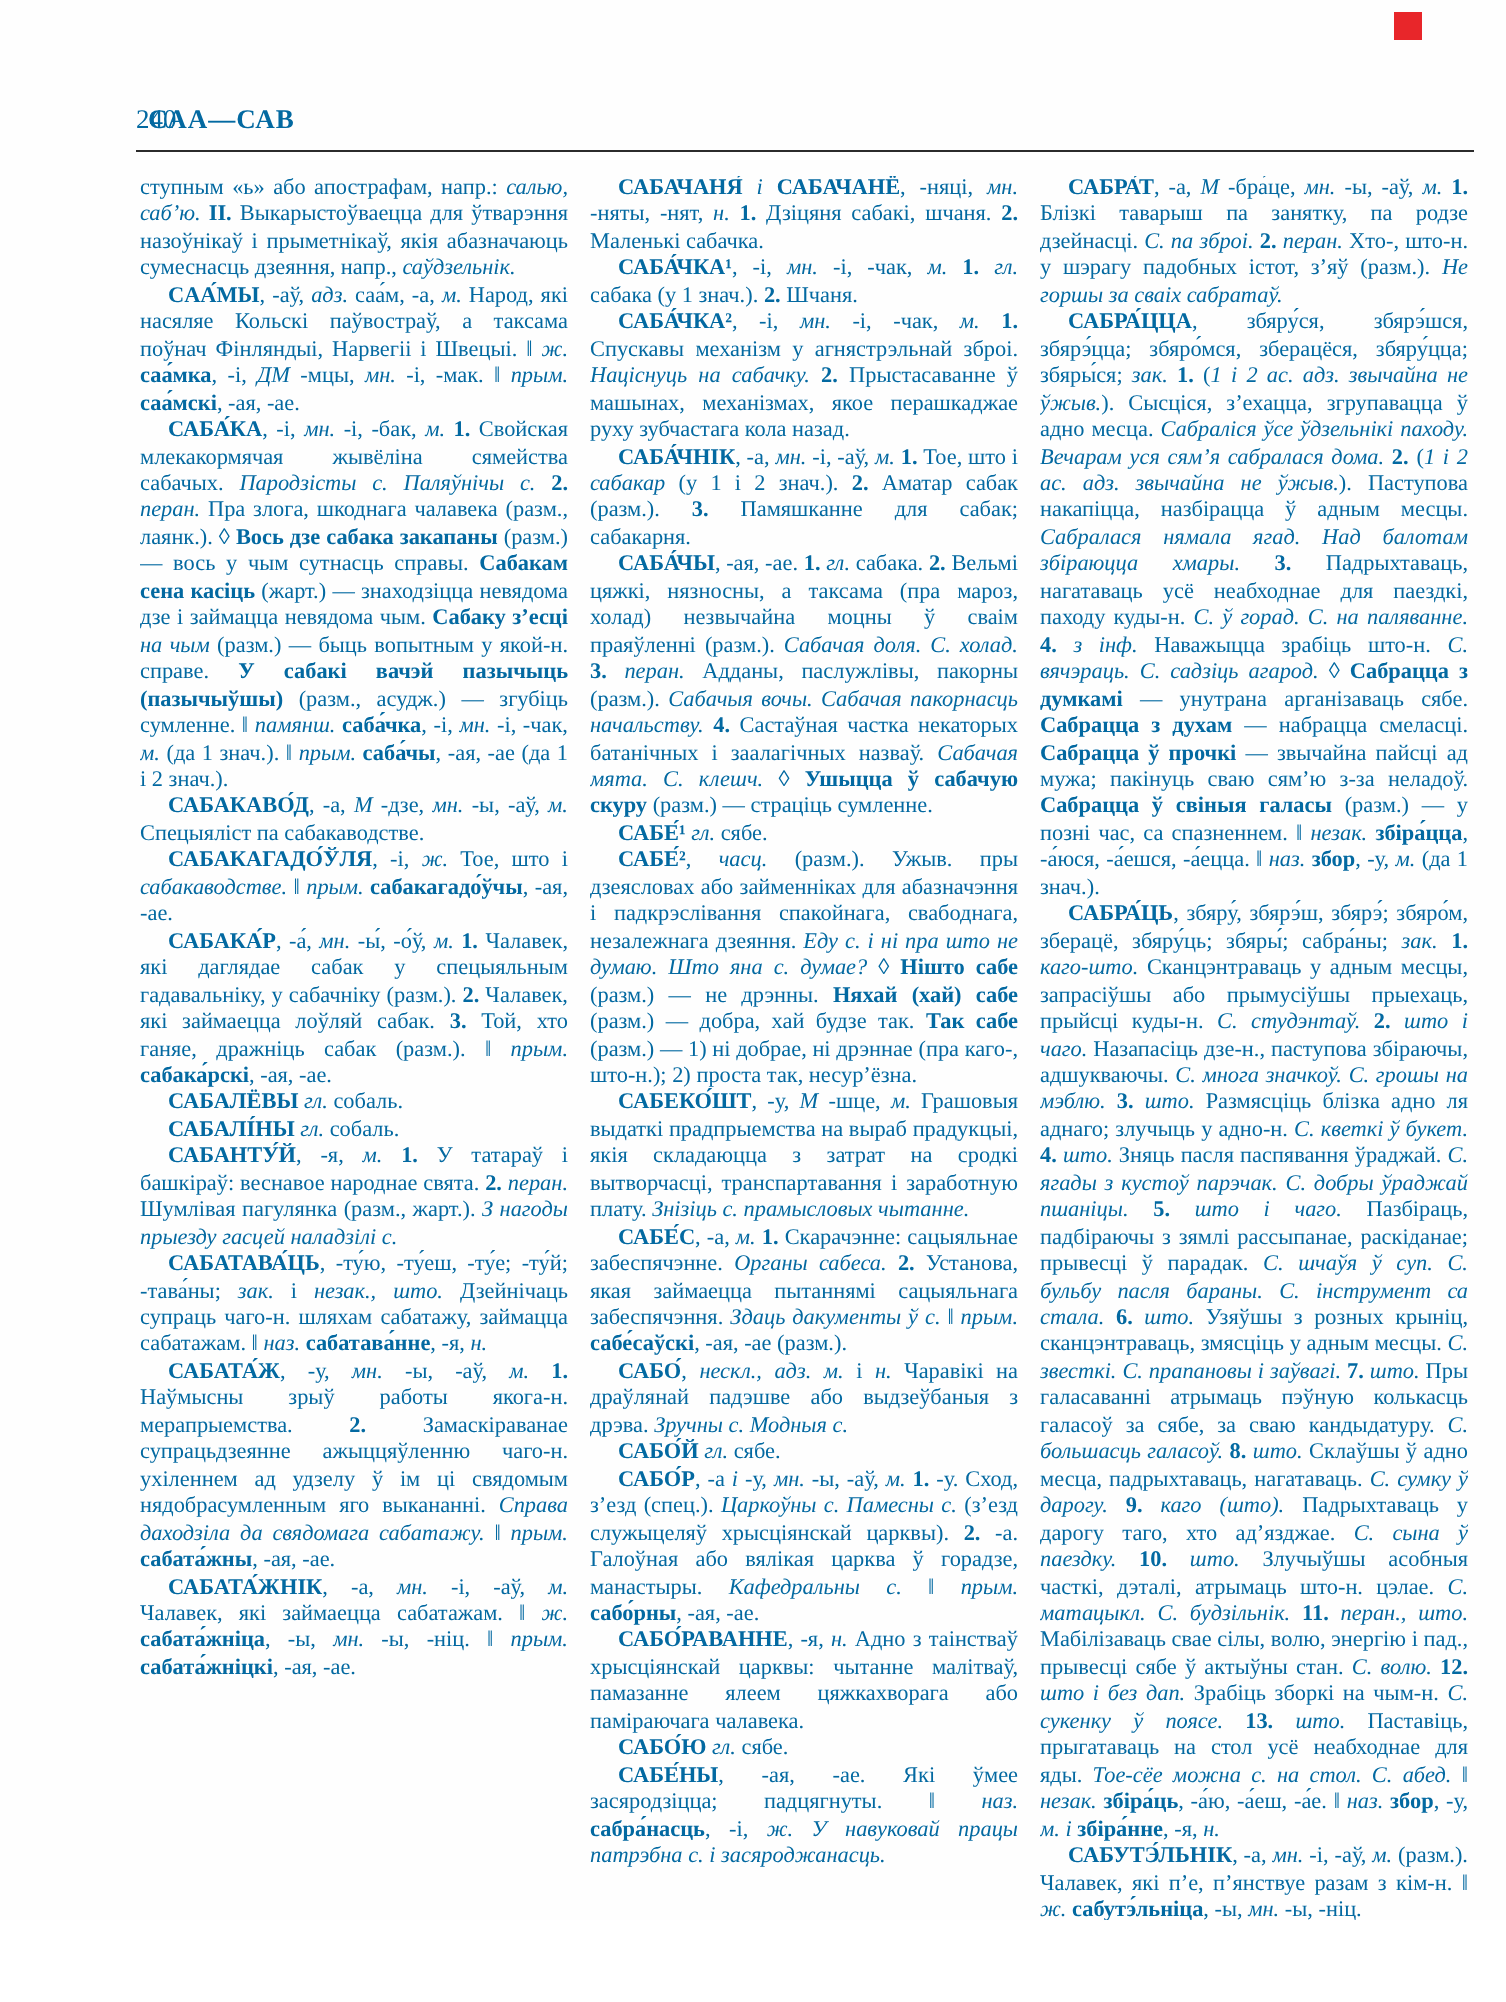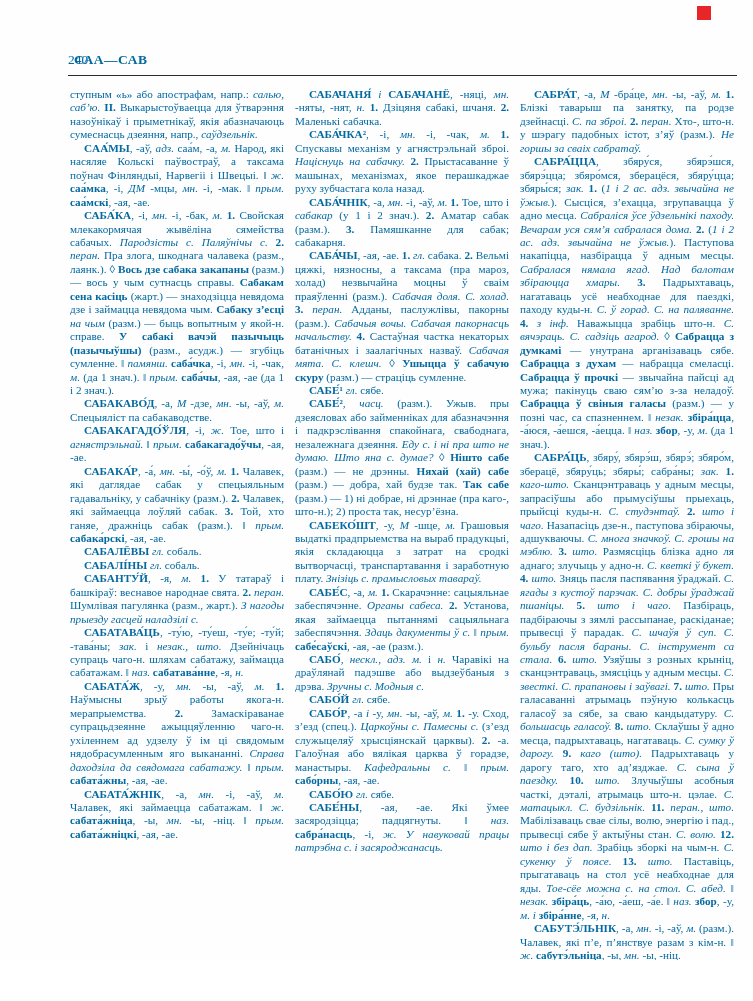--- a/index.html
+++ b/index.html
@@ -57,41 +57,43 @@
     <span class="guide">САА—САВ</span>
     <span class="pagenum">240</span>
   </div>
   <div class="rule"></div>
   <div class="columns">
     <div class="col">
         <p class="entry noindent"><span class="r-n">ступным «ь» або апострафам, напр.: </span><span class="r-i">салью, саб’ю.</span><span class="r-b"> II.</span><span class="r-n"> Выкарыстоўваецца для ўтварэння назоўнікаў і прыметнікаў, якія абазначаюць сумеснасць дзеяння, напр., </span><span class="r-i">саўдзельнік.</span></p>
         <p class="entry"><span class="r-b">СAА́МЫ</span><span class="r-n">, -аў, </span><span class="r-i">адз.</span><span class="r-n"> саа́м, -а, </span><span class="r-i">м.</span><span class="r-n"> Народ, які насяляе Кольскі паўвостраў, а таксама поўнач Фінляндыі, Нарвегіі і Швецыі. ‖ </span><span class="r-i">ж.</span><span class="r-b"> саа́мка</span><span class="r-n">, -і, </span><span class="r-i">ДМ</span><span class="r-n"> -мцы, </span><span class="r-i">мн.</span><span class="r-n"> -і, -мак. ‖ </span><span class="r-i">прым.</span><span class="r-b"> саа́мскі</span><span class="r-n">, -ая, -ае.</span></p>
         <p class="entry"><span class="r-b">САБА́КА</span><span class="r-n">, -і, </span><span class="r-i">мн.</span><span class="r-n"> -і, -бак, </span><span class="r-i">м.</span><span class="r-b"> 1.</span><span class="r-n"> Свойская млекакормячая жывёліна сямейства сабачых. </span><span class="r-i">Пародзісты с. Паляўнічы с.</span><span class="r-b"> 2.</span><span class="r-i"> перан.</span><span class="r-n"> Пра злога, шкоднага чалавека (разм., лаянк.). ◊ </span><span class="r-b">Вось дзе сабака закапаны</span><span class="r-n"> (разм.) — вось у чым сутнасць справы. </span><span class="r-b">Сабакам сена касіць</span><span class="r-n"> (жарт.) — знаходзіцца невядома дзе і займацца невядома чым. </span><span class="r-b">Сабаку з’есці</span><span class="r-i"> на чым</span><span class="r-n"> (разм.) — быць вопытным у якой-н. справе. </span><span class="r-b">У сабакі вачэй пазычыць (пазычыўшы)</span><span class="r-n"> (разм., асудж.) — згубіць сумленне. ‖ </span><span class="r-i">памянш.</span><span class="r-b"> саба́чка</span><span class="r-n">, -і, </span><span class="r-i">мн.</span><span class="r-n"> -і, -чак, </span><span class="r-i">м.</span><span class="r-n"> (да 1 знач.). ‖ </span><span class="r-i">прым.</span><span class="r-b"> саба́чы</span><span class="r-n">, -ая, -ае (да 1 і 2 знач.).</span></p>
         <p class="entry"><span class="r-b">САБАКАВО́Д</span><span class="r-n">, -а, </span><span class="r-i">М</span><span class="r-n"> -дзе, </span><span class="r-i">мн.</span><span class="r-n"> -ы, -аў, </span><span class="r-i">м.</span><span class="r-n"> Спецыяліст па сабакаводстве.</span></p>
-        <p class="entry"><span class="r-b">САБАКАГАДО́ЎЛЯ</span><span class="r-n">, -і, </span><span class="r-i">ж.</span><span class="r-n"> Тое, што і </span><span class="r-i">агнястрэльнай.</span><span class="r-n"> ‖ </span><span class="r-i">прым.</span><span class="r-b"> сабакагадо́ўчы</span><span class="r-n">, -ая, -ае.</span></p>
+        <p class="entry"><span class="r-b">САБАКАГАДО́ЎЛЯ</span><span class="r-n">, -і, </span><span class="r-i">ж.</span><span class="r-n"> Тое, што і </span><span class="r-i">сабакаводстве.</span><span class="r-n"> ‖ </span><span class="r-i">прым.</span><span class="r-b"> сабакагадо́ўчы</span><span class="r-n">, -ая, -ае.</span></p>
         <p class="entry"><span class="r-b">САБАКА́Р</span><span class="r-n">, -а́, </span><span class="r-i">мн.</span><span class="r-n"> -ы́, -о́ў, </span><span class="r-i">м.</span><span class="r-b"> 1.</span><span class="r-n"> Чалавек, які даглядае сабак у спецыяльным гадавальніку, у сабачніку (разм.). </span><span class="r-b">2.</span><span class="r-n"> Чалавек, які займаецца лоўляй сабак. </span><span class="r-b">3.</span><span class="r-n"> Той, хто ганяе, дражніць сабак (разм.). ‖ </span><span class="r-i">прым.</span><span class="r-b"> сабака́рскі</span><span class="r-n">, -ая, -ае.</span></p>
         <p class="entry"><span class="r-b">САБАЛЁВЫ</span><span class="r-i"> гл.</span><span class="r-n"> собаль.</span></p>
         <p class="entry"><span class="r-b">САБАЛІ́НЫ</span><span class="r-i"> гл.</span><span class="r-n"> собаль.</span></p>
         <p class="entry"><span class="r-b">САБАНТУ́Й</span><span class="r-n">, -я, </span><span class="r-i">м.</span><span class="r-b"> 1.</span><span class="r-n"> У татараў і башкіраў: веснавое народнае свята. </span><span class="r-b">2.</span><span class="r-i"> перан.</span><span class="r-n"> Шумлівая пагулянка (разм., жарт.). </span><span class="r-i">З нагоды прыезду гасцей наладзілі с.</span></p>
         <p class="entry"><span class="r-b">САБАТАВА́ЦЬ</span><span class="r-n">, -ту́ю, -ту́еш, -ту́е; -ту́й; -тава́ны; </span><span class="r-i">зак.</span><span class="r-n"> і </span><span class="r-i">незак., што.</span><span class="r-n"> Дзейнічаць супраць чаго-н. шляхам сабатажу, займацца сабатажам. ‖ </span><span class="r-i">наз.</span><span class="r-b"> сабатава́нне</span><span class="r-n">, -я, </span><span class="r-i">н.</span></p>
         <p class="entry"><span class="r-b">САБАТА́Ж</span><span class="r-n">, -у, </span><span class="r-i">мн.</span><span class="r-n"> -ы, -аў, </span><span class="r-i">м.</span><span class="r-b"> 1.</span><span class="r-n"> Наўмысны зрыў работы якога-н. мерапрыемства. </span><span class="r-b">2.</span><span class="r-n"> Замаскіраванае супрацьдзеянне ажыццяўленню чаго-н. ухіленнем ад удзелу ў ім ці свядомым нядобрасумленным яго выкананні. </span><span class="r-i">Справа даходзіла да свядомага сабатажу.</span><span class="r-n"> ‖ </span><span class="r-i">прым.</span><span class="r-b"> сабата́жны</span><span class="r-n">, -ая, -ае.</span></p>
         <p class="entry"><span class="r-b">САБАТА́ЖНІК</span><span class="r-n">, -а, </span><span class="r-i">мн.</span><span class="r-n"> -і, -аў, </span><span class="r-i">м.</span><span class="r-n"> Чалавек, які займаецца сабатажам. ‖ </span><span class="r-i">ж.</span><span class="r-b"> сабата́жніца</span><span class="r-n">, -ы, </span><span class="r-i">мн.</span><span class="r-n"> -ы, -ніц. ‖ </span><span class="r-i">прым.</span><span class="r-b"> сабата́жніцкі</span><span class="r-n">, -ая, -ае.</span></p>
       </div>
     <div class="col">
         <p class="entry"><span class="r-b">САБАЧАНЯ́</span><span class="r-n"> </span><span class="r-i">і</span><span class="r-b"> САБАЧАНЁ</span><span class="r-n">, -няці, </span><span class="r-i">мн.</span><span class="r-n"> -няты, -нят, </span><span class="r-i">н.</span><span class="r-b"> 1.</span><span class="r-n"> Дзіцяня сабакі, шчаня. </span><span class="r-b">2.</span><span class="r-n"> Маленькі сабачка.</span></p>
+        <p class="entry"><span class="r-b">САБА́ЧКА¹</span><span class="r-n">, -і, </span><span class="r-i">мн.</span><span class="r-n"> -і, -чак, </span><span class="r-i">м.</span><span class="r-b"> 1.</span><span class="r-i"> гл.</span><span class="r-n"> сабака (у 1 знач.). </span><span class="r-b">2.</span><span class="r-n"> Шчаня.</span></p>
         <p class="entry"><span class="r-b">САБА́ЧКА²</span><span class="r-n">, -і, </span><span class="r-i">мн.</span><span class="r-n"> -і, -чак, </span><span class="r-i">м.</span><span class="r-b"> 1.</span><span class="r-n"> Спускавы механізм у агнястрэльнай зброі. </span><span class="r-i">Націснуць на сабачку.</span><span class="r-b"> 2.</span><span class="r-n"> Прыстасаванне ў машынах, механізмах, якое перашкаджае руху зубчастага кола назад.</span></p>
         <p class="entry"><span class="r-b">САБА́ЧНІК</span><span class="r-n">, -а, </span><span class="r-i">мн.</span><span class="r-n"> -і, -аў, </span><span class="r-i">м.</span><span class="r-b"> 1.</span><span class="r-n"> Тое, што і </span><span class="r-i">сабакар</span><span class="r-n"> (у 1 і 2 знач.). </span><span class="r-b">2.</span><span class="r-n"> Аматар сабак (разм.). </span><span class="r-b">3.</span><span class="r-n"> Памяшканне для сабак; сабакарня.</span></p>
         <p class="entry"><span class="r-b">САБА́ЧЫ</span><span class="r-n">, -ая, -ае. </span><span class="r-b">1.</span><span class="r-i"> гл.</span><span class="r-n"> сабака. </span><span class="r-b">2.</span><span class="r-n"> Вельмі цяжкі, нязносны, а таксама (пра мароз, холад) незвычайна моцны ў сваім праяўленні (разм.). </span><span class="r-i">Сабачая доля. С. холад.</span><span class="r-b"> 3.</span><span class="r-i"> перан.</span><span class="r-n"> Адданы, паслужлівы, пакорны (разм.). </span><span class="r-i">Сабачыя вочы. Сабачая пакорнасць начальству.</span><span class="r-b"> 4.</span><span class="r-n"> Састаўная частка некаторых батанічных і заалагічных назваў. </span><span class="r-i">Сабачая мята. С. клешч.</span><span class="r-n"> ◊ </span><span class="r-b">Ушыцца ў сабачую скуру</span><span class="r-n"> (разм.) — страціць сумленне.</span></p>
         <p class="entry"><span class="r-b">САБЕ́¹</span><span class="r-i"> гл.</span><span class="r-n"> сябе.</span></p>
         <p class="entry"><span class="r-b">САБЕ́²</span><span class="r-n">, </span><span class="r-i">часц.</span><span class="r-n"> (разм.). Ужыв. пры дзеясловах або займенніках для абазначэння і падкрэслівання спакойнага, свабоднага, незалежнага дзеяння. </span><span class="r-i">Еду с. і ні пра што не думаю. Што яна с. думае?</span><span class="r-n"> ◊ </span><span class="r-b">Нішто сабе</span><span class="r-n"> (разм.) — не дрэнны. </span><span class="r-b">Няхай (хай) сабе</span><span class="r-n"> (разм.) — добра, хай будзе так. </span><span class="r-b">Так сабе</span><span class="r-n"> (разм.) — 1) ні добрае, ні дрэннае (пра каго-, што-н.); 2) проста так, несур’ёзна.</span></p>
-        <p class="entry"><span class="r-b">САБЕКО́ШТ</span><span class="r-n">, -у, </span><span class="r-i">М</span><span class="r-n"> -шце, </span><span class="r-i">м.</span><span class="r-n"> Грашовыя выдаткі прадпрыемства на выраб прадукцыі, якія складаюцца з затрат на сродкі вытворчасці, транспартавання і заработную плату. </span><span class="r-i">Знізіць с. прамысловых тавараў.</span></p>
+        <p class="entry"><span class="r-b">САБЕКО́ШТ</span><span class="r-n">, -у, </span><span class="r-i">М</span><span class="r-n"> -шце, </span><span class="r-i">м.</span><span class="r-n"> Грашовыя выдаткі прадпрыемства на выраб прадукцыі, якія складаюцца з затрат на сродкі вытворчасці, транспартавання і заработную плату. </span><span class="r-i">Знізіць с. прамысловых чытанне.</span></p>
         <p class="entry"><span class="r-b">САБЕ́С</span><span class="r-n">, -а, </span><span class="r-i">м.</span><span class="r-b"> 1.</span><span class="r-n"> Скарачэнне: сацыяльнае забеспячэнне. </span><span class="r-i">Органы сабеса.</span><span class="r-b"> 2.</span><span class="r-n"> Установа, якая займаецца пытаннямі сацыяльнага забеспячэння. </span><span class="r-i">Здаць дакументы ў с.</span><span class="r-n"> ‖ </span><span class="r-i">прым.</span><span class="r-b"> сабе́саўскі</span><span class="r-n">, -ая, -ае (разм.).</span></p>
         <p class="entry"><span class="r-b">САБО́</span><span class="r-n">, </span><span class="r-i">нескл., адз. м.</span><span class="r-n"> і </span><span class="r-i">н.</span><span class="r-n"> Чаравікі на драўлянай падэшве або выдзеўбаныя з дрэва. </span><span class="r-i">Зручны с. Модныя с.</span></p>
         <p class="entry"><span class="r-b">САБО́Й</span><span class="r-i"> гл.</span><span class="r-n"> сябе.</span></p>
         <p class="entry"><span class="r-b">САБО́Р</span><span class="r-n">, -а </span><span class="r-i">і</span><span class="r-n"> -у, </span><span class="r-i">мн.</span><span class="r-n"> -ы, -аў, </span><span class="r-i">м.</span><span class="r-b"> 1.</span><span class="r-n"> -у. Сход, з’езд (спец.). </span><span class="r-i">Царкоўны с. Памесны с.</span><span class="r-n"> (з’езд служыцеляў хрысціянскай царквы). </span><span class="r-b">2.</span><span class="r-n"> -а. Галоўная або вялікая царква ў горадзе, манастыры. </span><span class="r-i">Кафедральны с.</span><span class="r-n"> ‖ </span><span class="r-i">прым.</span><span class="r-b"> сабо́рны</span><span class="r-n">, -ая, -ае.</span></p>
+        <p class="entry"><span class="r-b">САБО́РАВАННЕ</span><span class="r-n">, -я, </span><span class="r-i">н.</span><span class="r-n"> Адно з таінстваў хрысціянскай царквы: чытанне малітваў, памазанне ялеем цяжкахворага або паміраючага чалавека.</span></p>
         <p class="entry"><span class="r-b">САБО́Ю</span><span class="r-i"> гл.</span><span class="r-n"> сябе.</span></p>
         <p class="entry"><span class="r-b">САБЕ́НЫ</span><span class="r-n">, -ая, -ае. Які ўмее засяродзіцца; падцягнуты. ‖ </span><span class="r-i">наз.</span><span class="r-b"> сабра́насць</span><span class="r-n">, -і, </span><span class="r-i">ж.</span><span class="r-n"> </span><span class="r-i">У навуковай працы патрэбна с. і засяроджанасць.</span></p>
       </div>
     <div class="col">
         <p class="entry"><span class="r-b">САБРА́Т</span><span class="r-n">, -а, </span><span class="r-i">М</span><span class="r-n"> -бра́це, </span><span class="r-i">мн.</span><span class="r-n"> -ы, -аў, </span><span class="r-i">м.</span><span class="r-b"> 1.</span><span class="r-n"> Блізкі таварыш па занятку, па родзе дзейнасці. </span><span class="r-i">С. па зброі.</span><span class="r-b"> 2.</span><span class="r-i"> перан.</span><span class="r-n"> Хто-, што-н. у шэрагу падобных істот, з’яў (разм.). </span><span class="r-i">Не горшы за сваіх сабратаў.</span></p>
         <p class="entry"><span class="r-b">САБРА́ЦЦА</span><span class="r-n">, збяру́ся, збярэ́шся, збярэ́цца; збяро́мся, зберацёся, збяру́цца; збяры́ся; </span><span class="r-i">зак.</span><span class="r-b"> 1.</span><span class="r-n"> (</span><span class="r-i">1 і 2 ас. адз. звычайна не ўжыв.</span><span class="r-n">). Сысціся, з’ехацца, згрупавацца ў адно месца. </span><span class="r-i">Сабраліся ўсе ўдзельнікі паходу. Вечарам уся сям’я сабралася дома.</span><span class="r-b"> 2.</span><span class="r-n"> (</span><span class="r-i">1 і 2 ас. адз. звычайна не ўжыв.</span><span class="r-n">). Паступова накапіцца, назбірацца ў адным месцы. </span><span class="r-i">Сабралася нямала ягад. Над балотам збіраюцца хмары.</span><span class="r-b"> 3.</span><span class="r-n"> Падрыхтаваць, нагатаваць усё неабходнае для паездкі, паходу куды-н. </span><span class="r-i">С. ў горад. С. на паляванне.</span><span class="r-b"> 4.</span><span class="r-i"> з інф.</span><span class="r-n"> Наважыцца зрабіць што-н. </span><span class="r-i">С. вячэраць. С. садзіць агарод.</span><span class="r-n"> ◊ </span><span class="r-b">Сабрацца з думкамі</span><span class="r-n"> — унутрана арганізаваць сябе. </span><span class="r-b">Сабрацца з духам</span><span class="r-n"> — набрацца смеласці. </span><span class="r-b">Сабрацца ў прочкі</span><span class="r-n"> — звычайна пайсці ад мужа; пакінуць сваю сям’ю з-за неладоў. </span><span class="r-b">Сабрацца ў свіныя галасы</span><span class="r-n"> (разм.) — у позні час, са спазненнем. ‖ </span><span class="r-i">незак.</span><span class="r-b"> збіра́цца</span><span class="r-n">, -а́юся, -а́ешся, -а́ецца. ‖ </span><span class="r-i">наз.</span><span class="r-b"> збор</span><span class="r-n">, -у, </span><span class="r-i">м.</span><span class="r-n"> (да 1 знач.).</span></p>
         <p class="entry"><span class="r-b">САБРА́ЦЬ</span><span class="r-n">, збяру́, збярэ́ш, збярэ́; збяро́м, зберацё, збяру́ць; збяры́; сабра́ны; </span><span class="r-i">зак.</span><span class="r-b"> 1.</span><span class="r-i"> каго-што.</span><span class="r-n"> Сканцэнтраваць у адным месцы, запрасіўшы або прымусіўшы прыехаць, прыйсці куды-н. </span><span class="r-i">С. студэнтаў.</span><span class="r-b"> 2.</span><span class="r-i"> што і чаго.</span><span class="r-n"> Назапасіць дзе-н., паступова збіраючы, адшукваючы. </span><span class="r-i">С. многа значкоў. С. грошы на мэблю.</span><span class="r-b"> 3.</span><span class="r-i"> што.</span><span class="r-n"> Размясціць блізка адно ля аднаго; злучыць у адно-н. </span><span class="r-i">С. кветкі ў букет.</span><span class="r-b"> 4.</span><span class="r-i"> што.</span><span class="r-n"> Зняць пасля паспявання ўраджай. </span><span class="r-i">С. ягады з кустоў парэчак. С. добры ўраджай пшаніцы.</span><span class="r-b"> 5.</span><span class="r-i"> што і чаго.</span><span class="r-n"> Пазбіраць, падбіраючы з зямлі рассыпанае, раскіданае; прывесці ў парадак. </span><span class="r-i">С. шчаўя ў суп. С. бульбу пасля бараны. С. інструмент са стала.</span><span class="r-b"> 6.</span><span class="r-i"> што.</span><span class="r-n"> Узяўшы з розных крыніц, сканцэнтраваць, змясціць у адным месцы. </span><span class="r-i">С. звесткі. С. прапановы і заўвагі.</span><span class="r-b"> 7.</span><span class="r-i"> што.</span><span class="r-n"> Пры галасаванні атрымаць пэўную колькасць галасоў за сябе, за сваю кандыдатуру. </span><span class="r-i">С. большасць галасоў.</span><span class="r-b"> 8.</span><span class="r-i"> што.</span><span class="r-n"> Склаўшы ў адно месца, падрыхтаваць, нагатаваць. </span><span class="r-i">С. сумку ў дарогу.</span><span class="r-b"> 9.</span><span class="r-i"> каго (што).</span><span class="r-n"> Падрыхтаваць у дарогу таго, хто ад’язджае. </span><span class="r-i">С. сына ў паездку.</span><span class="r-b"> 10.</span><span class="r-i"> што.</span><span class="r-n"> Злучыўшы асобныя часткі, дэталі, атрымаць што-н. цэлае. </span><span class="r-i">С. матацыкл. С. будзільнік.</span><span class="r-b"> 11.</span><span class="r-i"> перан., што.</span><span class="r-n"> Мабілізаваць свае сілы, волю, энергію і пад., прывесці сябе ў актыўны стан. </span><span class="r-i">С. волю.</span><span class="r-b"> 12.</span><span class="r-i"> што і без дап.</span><span class="r-n"> Зрабіць зборкі на чым-н. </span><span class="r-i">С. сукенку ў поясе.</span><span class="r-b"> 13.</span><span class="r-i"> што.</span><span class="r-n"> Паставіць, прыгатаваць на стол усё неабходнае для яды. </span><span class="r-i">Тое-сёе можна с. на стол. С. абед.</span><span class="r-n"> ‖ </span><span class="r-i">незак.</span><span class="r-b"> збіра́ць</span><span class="r-n">, -а́ю, -а́еш, -а́е. ‖ </span><span class="r-i">наз.</span><span class="r-b"> збор</span><span class="r-n">, -у, </span><span class="r-i">м. і</span><span class="r-b"> збіра́нне</span><span class="r-n">, -я, </span><span class="r-i">н.</span></p>
         <p class="entry"><span class="r-b">САБУТЭ́ЛЬНІК</span><span class="r-n">, -а, </span><span class="r-i">мн.</span><span class="r-n"> -і, -аў, </span><span class="r-i">м.</span><span class="r-n"> (разм.). Чалавек, які п’е, п’янствуе разам з кім-н. ‖ </span><span class="r-i">ж.</span><span class="r-b"> сабутэ́льніца</span><span class="r-n">, -ы, </span><span class="r-i">мн.</span><span class="r-n"> -ы, -ніц.</span></p>
         <p class="entry"><span class="r-b">САВА́</span><span class="r-n">, -ы́, </span><span class="r-i">мн.</span><span class="r-n"> со́вы </span><span class="r-i">і (з ліч. 2, 3, 4)</span><span class="r-n"> савы́, соў, </span><span class="r-i">ж.</span><span class="r-n"> Драпежная начная птушка з вялікай круглай галавой, з вялікімі вачамі і</span></p>
       </div>

